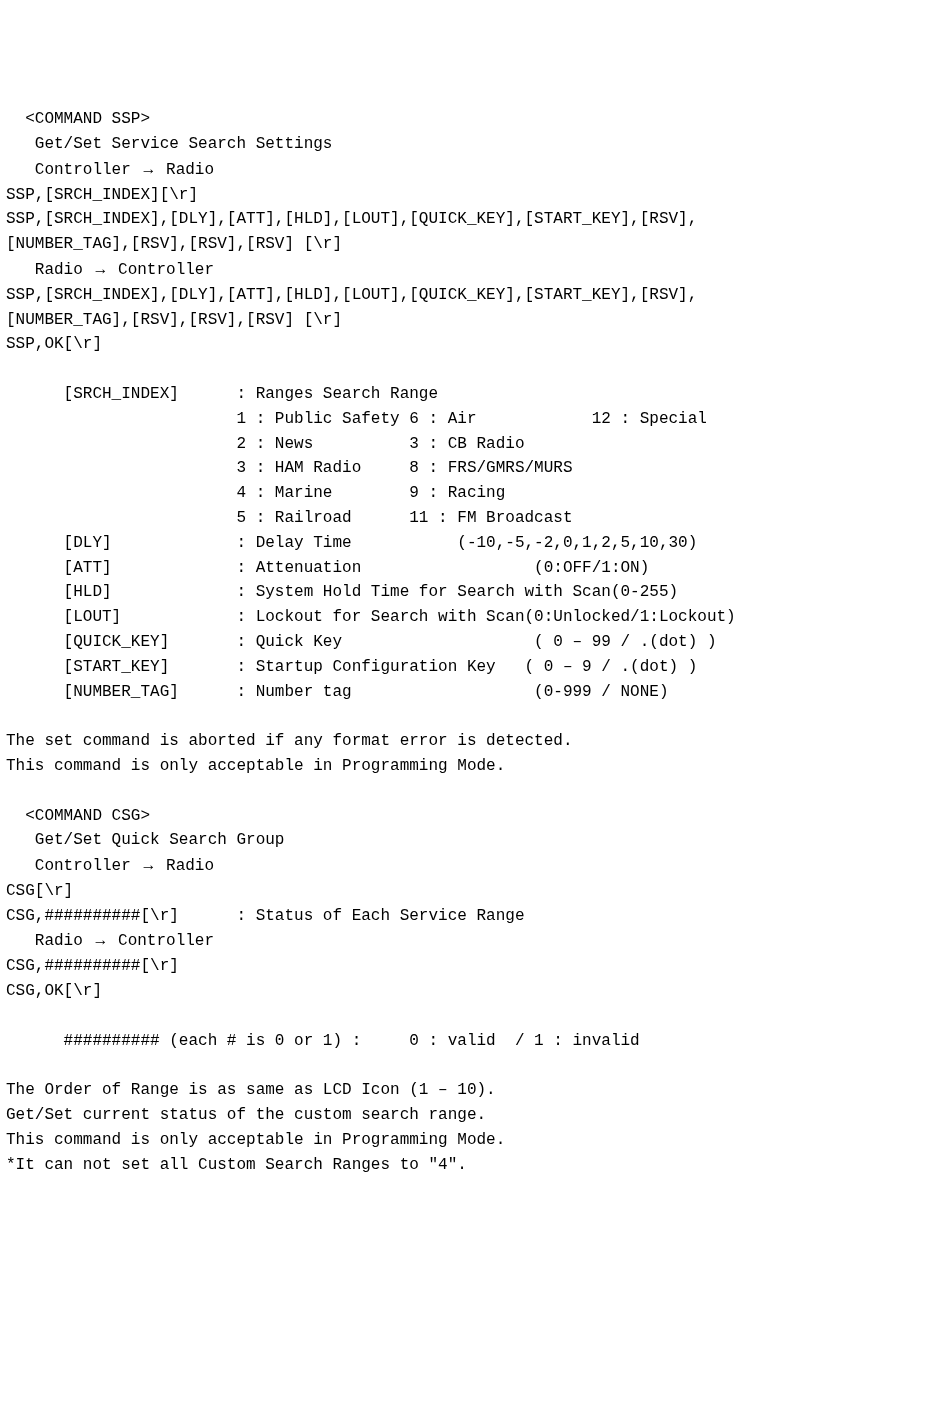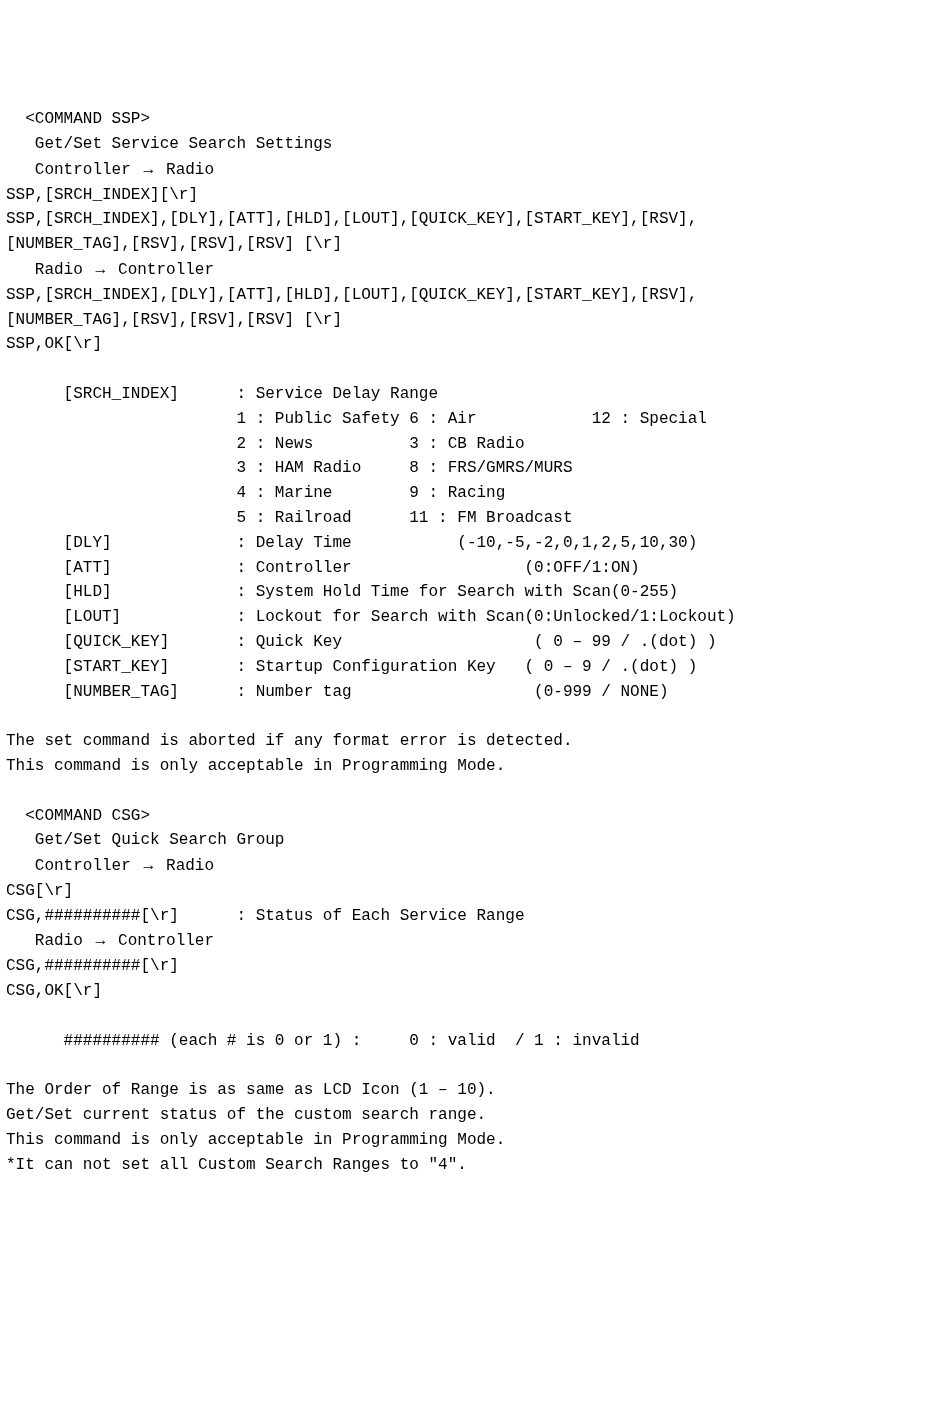--- a/index.html
+++ b/index.html
@@ -29,28 +29,28 @@
 <span>   Get/Set Service Search Settings</span>
 <span><span>   Controller </span><span class="arrow">→</span><span> Radio</span></span>
 <span>SSP,[SRCH_INDEX][\r]</span>
 <span>SSP,[SRCH_INDEX],[DLY],[ATT],[HLD],[LOUT],[QUICK_KEY],[START_KEY],[RSV],</span>
 <span>[NUMBER_TAG],[RSV],[RSV],[RSV] [\r]</span>
 <span><span>   Radio </span><span class="arrow">→</span><span> Controller</span></span>
 <span>SSP,[SRCH_INDEX],[DLY],[ATT],[HLD],[LOUT],[QUICK_KEY],[START_KEY],[RSV],</span>
 <span>[NUMBER_TAG],[RSV],[RSV],[RSV] [\r]</span>
 <span>SSP,OK[\r]</span>
 
-<span>      [SRCH_INDEX]      : Service Delay Range</span>
+<span>      [SRCH_INDEX]      : Ranges Search Range</span>
 <span>                        1 : Public Safety 6 : Air            12 : Special</span>
 <span>                        2 : News          3 : CB Radio</span>
 <span>                        3 : HAM Radio     8 : FRS/GMRS/MURS</span>
 <span>                        4 : Marine        9 : Racing</span>
 <span>                        5 : Railroad      11 : FM Broadcast</span>
 <span>      [DLY]             : Delay Time           (-10,-5,-2,0,1,2,5,10,30)</span>
-<span>      [ATT]             : Controller                  (0:OFF/1:ON)</span>
+<span>      [ATT]             : Attenuation                  (0:OFF/1:ON)</span>
 <span>      [HLD]             : System Hold Time for Search with Scan(0-255)</span>
 <span>      [LOUT]            : Lockout for Search with Scan(0:Unlocked/1:Lockout)</span>
 <span>      [QUICK_KEY]       : Quick Key                    ( 0 – 99 / .(dot) )</span>
 <span>      [START_KEY]       : Startup Configuration Key   ( 0 – 9 / .(dot) )</span>
 <span>      [NUMBER_TAG]      : Number tag                   (0-999 / NONE)</span>
 
 <span>The set command is aborted if any format error is detected.</span>
 <span>This command is only acceptable in Programming Mode.</span>
 
 <span>  &lt;COMMAND CSG&gt;</span>

